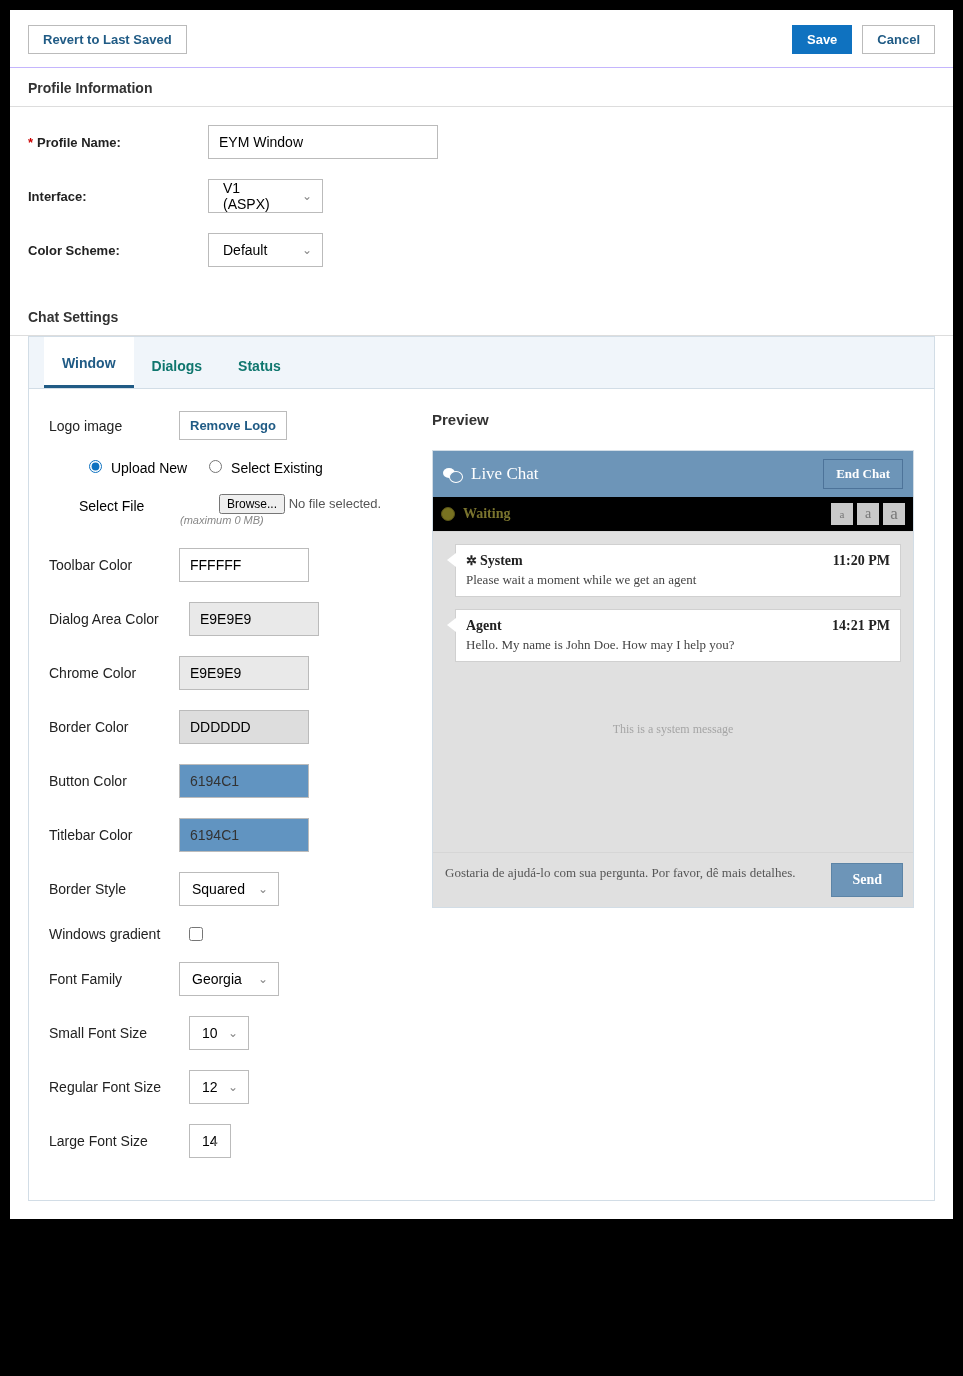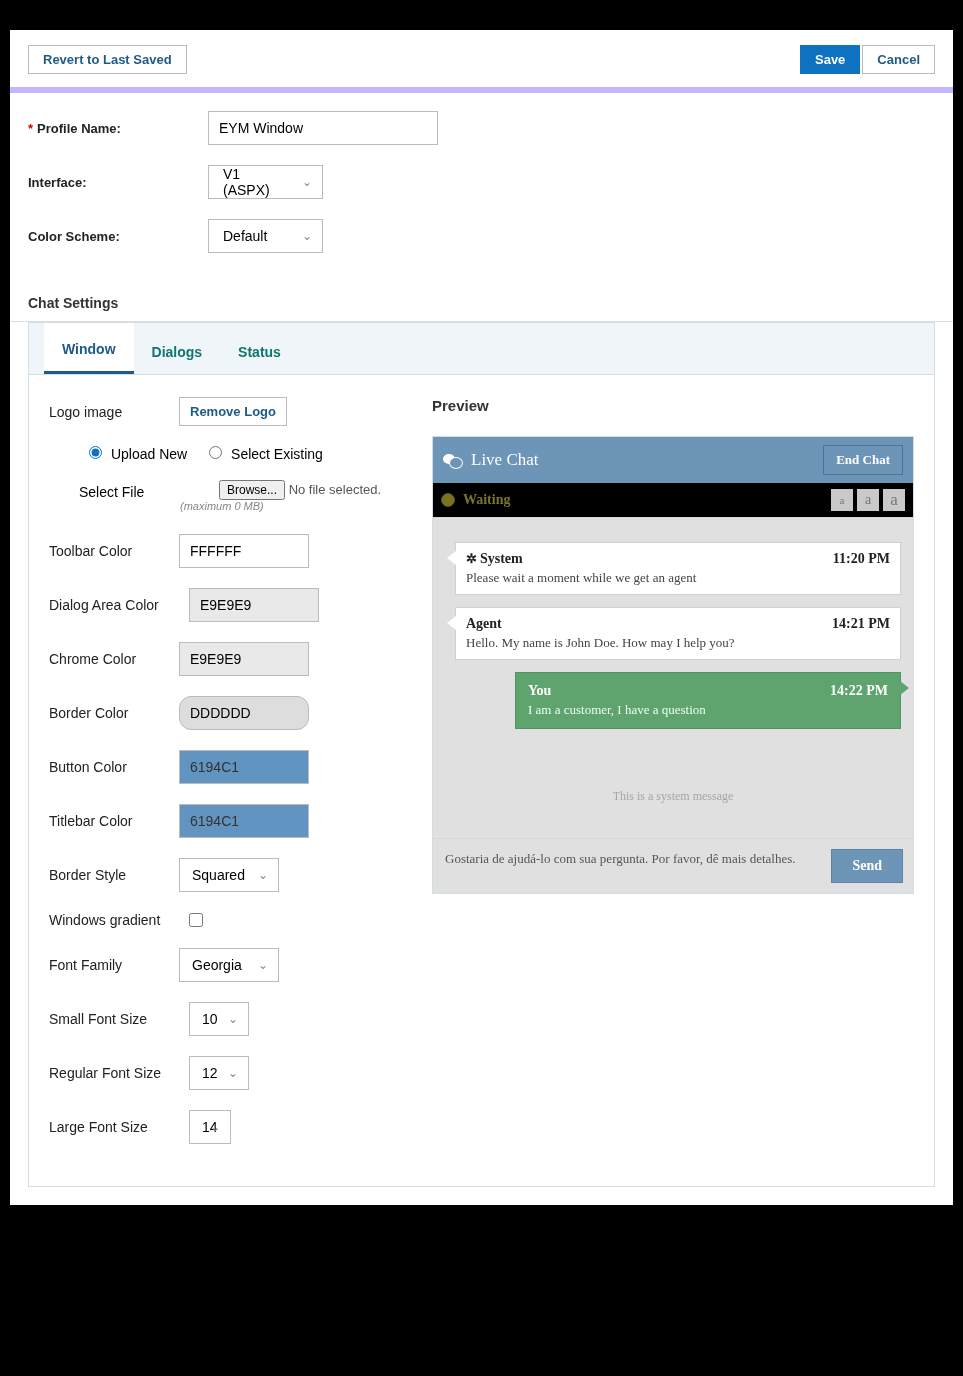--- a/index.html
+++ b/index.html
@@ -2,21 +2,21 @@
 <html><head>
 <meta charset="utf-8">
 <style>
   * { box-sizing: border-box; margin: 0; padding: 0; }
   body { font-family: "Helvetica Neue", Arial, sans-serif; background: #000; width: 963px; }
   .outer { background: #000; padding: 10px; }
   .page { background: #fff; }
   .header { background: #17537a; color: #fff; padding: 12px 18px; }
   .header .step { font-weight: bold; font-size: 14px; display: block; margin-bottom: 3px; }
   .header .title { font-size: 14px; }
-  .toolbar { padding: 15px 18px 13px 18px; display: flex; align-items: center; gap: 2px; border-bottom: 6px solid #c4b5fd; margin-top: 20px; }
+  .toolbar { padding: 15px 18px 13px 18px; display: flex; align-items: center; gap: 10px; border-bottom: 1px solid #c4b5fd; }
   .btn { background: #fff; border: 1px solid #bbb; padding: 6px 14px; font-size: 13px; color: #205b85; cursor: pointer; font-weight: bold; }
   .btn-primary { background: #0f72c0; border-color: #0f72c0; color: #fff; }
   .spacer { flex: 1; }
   .section-title { font-weight: bold; font-size: 14px; padding: 12px 18px 10px 18px; border-bottom: 1px solid #ddd; color: #333; }
   .section-body { padding: 18px 18px 10px 18px; }
   .form-row { display: flex; align-items: center; margin-bottom: 20px; }
   .form-row .req { color: #c00; margin-right: 4px; }
   .form-row label { width: 180px; font-size: 13px; color: #222; font-weight: bold; }
   .form-row input[type=text].wide { width: 230px; height: 34px; padding: 0 10px; border: 1px solid #bbb; font-size: 14px; }
   .select { position: relative; display: inline-flex; align-items: center; border: 1px solid #bbb; height: 34px; padding: 0 32px 0 14px; font-size: 14px; background: #fff; cursor: pointer; }
@@ -26,21 +26,21 @@
   .tab { padding: 18px 18px 14px 18px; font-size: 14px; color: #0f766e; cursor: pointer; font-weight: bold; }
   .tab.active { color: #205b85; border-bottom: 3px solid #205b85; background: #fff; }
   .tabpanel { border: 1px solid #d2dde6; border-top: none; padding: 22px 20px; display: flex; gap: 28px; }
   .leftcol { width: 355px; }
   .rightcol { flex: 1; }
   .setting-row { display: flex; align-items: center; margin-bottom: 20px; gap: 15px; }
   .setting-row .lbl { width: 115px; font-size: 14px; color: #222; }
   .setting-row .lbl.wide { width: 125px; }
   .swatch { width: 130px; height: 34px; border: 1px solid #bbb; display: flex; align-items: center; padding: 0 10px; font-size: 14px; background: #fff; }
   .swatch.bg-e9 { background: #E9E9E9; }
-  .swatch.bg-dd { background: #DDDDDD; border-radius: 12px; }
+  .swatch.bg-dd { background: #DDDDDD; }
   .swatch.bg-blue { background: #6194C1; color: #333; }
   .select-sm { height: 34px; padding: 0 28px 0 12px; }
   .radio-row { display: flex; gap: 22px; margin: 0 0 18px 40px; font-size: 14px; align-items: flex-start; }
   .radio-row input { margin-right: 5px; accent-color: #0f72c0; }
   .file-row { display: flex; align-items: flex-start; gap: 26px; margin: 0 0 22px 30px; }
   .file-row .flbl { font-size: 14px; width: 75px; padding-top: 4px; }
   .file-row .fileline { font-size: 13px; color: #555; }
   .file-row .fileline input[type=button] { font-size: 12px; padding: 1px 6px; margin-left: 39px; }
   .file-row .hint { font-style: italic; font-size: 11px; color: #888; }
   .chk { width: 14px; height: 14px; }
@@ -55,21 +55,21 @@
   .chat-icon::after { width:12px; height:10px; left:6px; top:5px; background:#6d95b8; border:1px solid #fff; border-radius:50%; }
   .statusbar { background: #000000; display: flex; align-items: center; padding: 6px 8px; gap: 8px; border-bottom: 1px solid #d6d6d6; }
   .dot { width: 14px; height: 14px; border-radius: 50%; background: #787221; border: 1px solid #5a5517; }
   .wait { font-family: Georgia, serif; color: #7a742e; font-weight: bold; font-size: 14px; flex: 1; }
   .aaa { display: flex; gap: 4px; }
   .abox { background: #c9c9c9; color: #777; width: 22px; height: 22px; display: flex; align-items: center; justify-content: center; font-family: Georgia, serif; cursor: pointer; }
   .abox:nth-child(1){ font-size: 11px; }
   .abox:nth-child(2){ font-size: 14px; }
   .abox:nth-child(3){ font-size: 17px; }
   .msgs { background: #e0e0e0; padding: 12px 12px 8px 12px; min-height: 320px; font-family: Georgia, serif; position: relative; }
-  .bubble { background: #fff; border: 1px solid #d0d0d0; padding: 8px 10px; margin: 12px 0 12px 10px; position: relative; }
+  .bubble { background: #fff; border: 1px solid #d0d0d0; padding: 8px 10px; margin: 0 0 12px 10px; position: relative; }
   .bubble::before { content:""; position:absolute; left:-9px; top:8px; width:0; height:0; border-top:7px solid transparent; border-bottom:7px solid transparent; border-right:9px solid #fff; }
   .bubble .top { display: flex; justify-content: space-between; color: #222; font-weight: bold; font-size: 14px; margin-bottom: 3px; }
   .bubble .top .time { font-weight: bold; }
   .bubble .body { font-size: 13px; color: #444; }
   .bubble.customer { background: #5fa46f; border-color: #4f9360; color: #fff; margin: 0 0 12px 70px; padding: 10px 12px; }
   .bubble.customer::before { left:auto; right:-9px; border-right:none; border-left:9px solid #5fa46f; top: 8px;}
   .bubble.customer .top { color: #fff; }
   .bubble.customer .body { color: #eafff0; }
   .gear { font-size: 13px; margin-right: 3px; }
   .sysmsg { text-align: center; color: #a5a5a5; font-size: 12px; font-family: Georgia, serif; margin-top: 60px; }
@@ -83,20 +83,21 @@
 <div class="outer">
   <div class="page">
 
     <div class="toolbar">
       <button class="btn">Revert to Last Saved</button>
       <span class="spacer"></span>
       <button class="btn btn-primary">Save</button>
       <button class="btn">Cancel</button>
     </div>
 
+    <div class="section-title">Profile Information</div>
     <div class="section-body">
       <div class="form-row">
         <label><span class="req">*</span><span>Profile Name:</span></label>
         <input type="text" class="wide" value="EYM Window" style="">
       </div>
       <div class="form-row">
         <label>Interface:</label>
         <div class="select" style="width:115px">
           <span>V1 (ASPX)</span>
           <span class="chev">⌄</span>
@@ -235,27 +236,20 @@
                 </div>
                 <div class="body">Please wait a moment while we get an agent</div>
               </div>
               <div class="bubble">
                 <div class="top">
                   <span>Agent</span>
                   <span class="time">14:21 PM</span>
                 </div>
                 <div class="body">Hello. My name is John Doe. How may I help you?</div>
               </div>
-              <div class="bubble customer">
-                <div class="top">
-                  <span>You</span>
-                  <span class="time">14:22 PM</span>
-                </div>
-                <div class="body">I am a customer, I have a question</div>
-              </div>
               <div class="sysmsg">This is a system message</div>
             </div>
             <div class="inputbar">
               <div class="typed">Gostaria de ajudá-lo com sua pergunta. Por favor, dê mais detalhes.</div>
               <button class="sendbtn">Send</button>
             </div>
           </div>
         </div>
       </div>
     </div>

